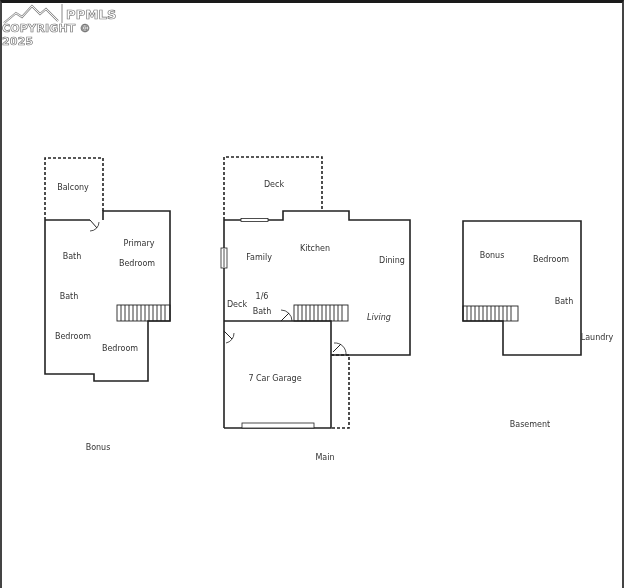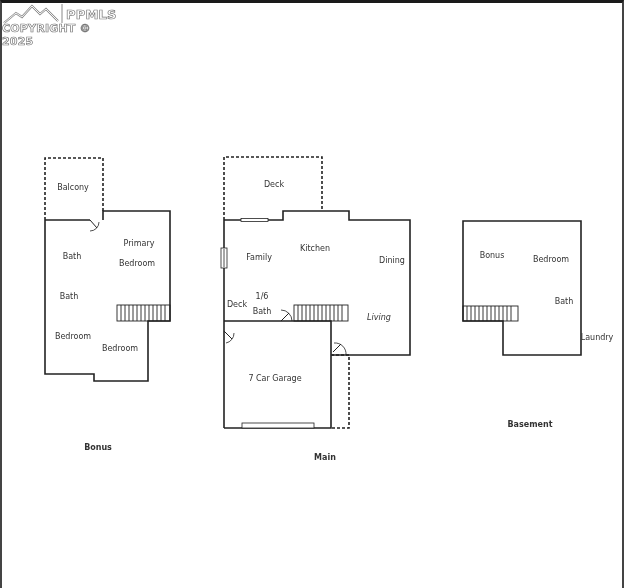--- a/index.html
+++ b/index.html
@@ -26,21 +26,20 @@
     svg.plan { position: absolute; left: 0; top: 0; }
     .lbl {
       position: absolute; font-size: 8px; color: #333;
       white-space: nowrap; transform: translate(-50%, -50%);
       font-family: "DejaVu Sans", sans-serif;
     }
     .floor-lbl {
       position: absolute; font-size: 8px; color: #333;
       white-space: nowrap; transform: translate(-50%, -50%);
       font-family: "DejaVu Sans", sans-serif;
-      font-weight: bold;
     }
   </style>
 </head>
 <body>
 
 <div class="frame"></div>
 
 <div class="watermark">
   <svg width="64" height="22" viewBox="0 0 64 22" style="position:absolute;left:0;top:0;">
     <polyline points="2,20 14,10 20,14 30,3 38,11 44,6 56,18" fill="none" stroke="#888" stroke-width="2.2"></polyline>

